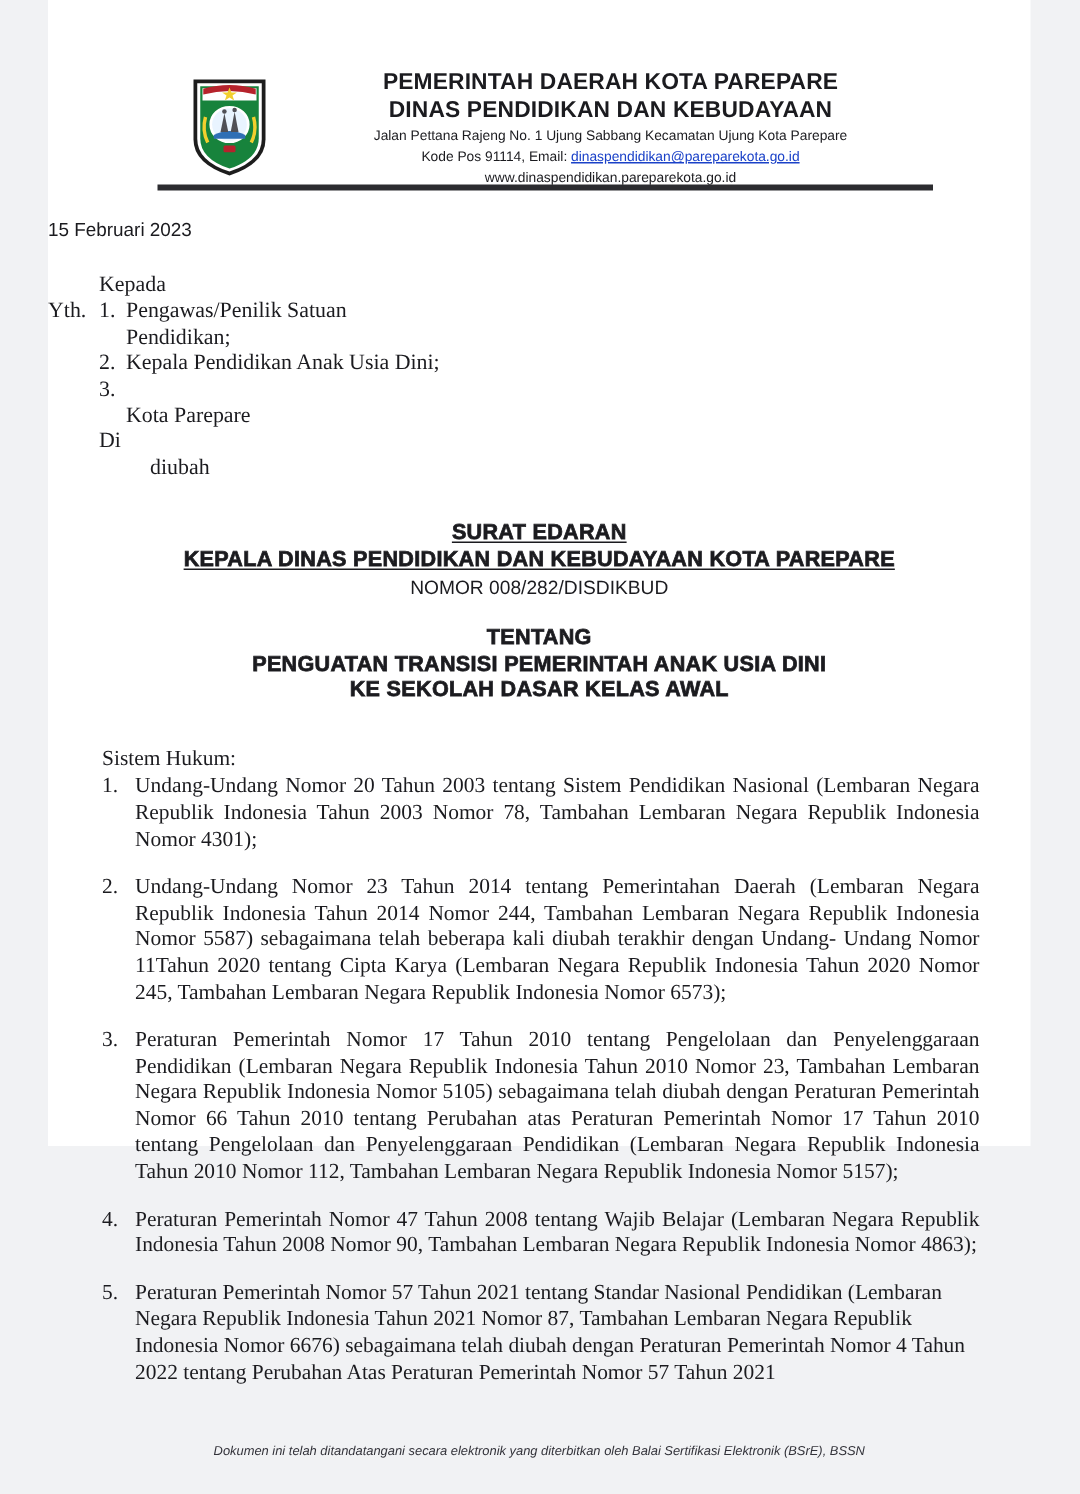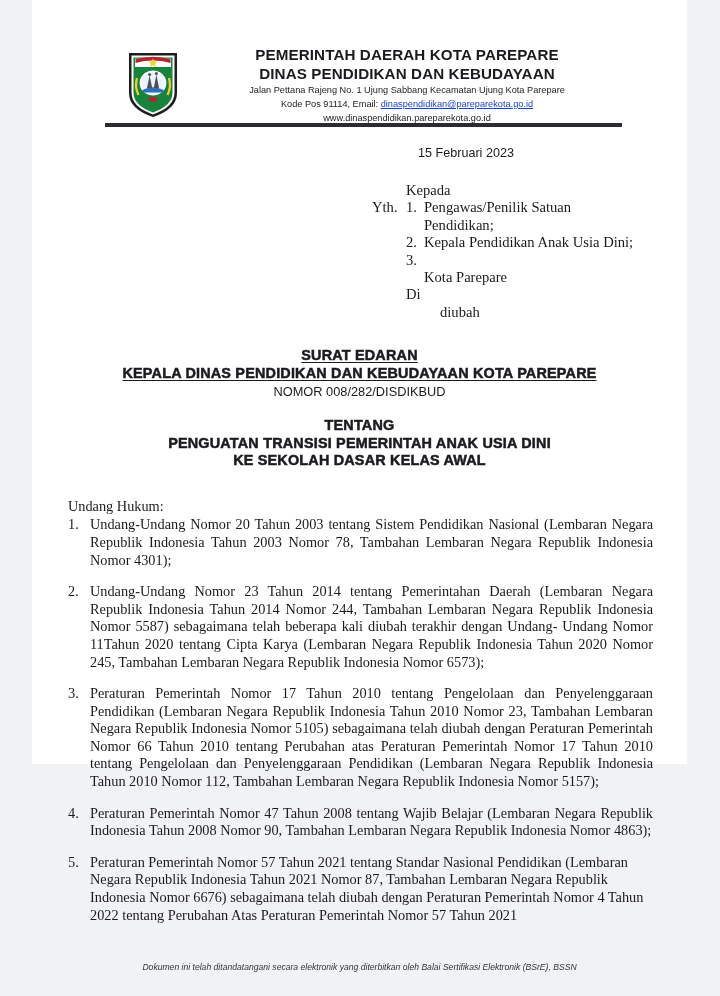--- a/index.html
+++ b/index.html
@@ -79,26 +79,24 @@
   
   .body-area {
     position: absolute;
     left: 0;
     top: 138px;
     width: 655px;
   }
   .date-line {
     font-family: "Liberation Sans", sans-serif;
     font-size: 12.6px;
-    margin-left: 386px;
     margin-top: 8px;
   }
   .addressee {
     margin-top: 22px;
-    margin-left: 340px;
     font-size: 14.6px;
     line-height: 17.4px;
   }
   .addr-row {
     display: flex;
     align-items: center;
   }
   .addr-prefix {
     width: 34px;
     flex: 0 0 34px;
@@ -245,21 +243,21 @@
       <div class="t-bold t-underline">SURAT EDARAN</div>
       <div class="t-bold t-underline">KEPALA DINAS PENDIDIKAN DAN KEBUDAYAAN KOTA PAREPARE</div>
       <div class="t-nomor">NOMOR 008/282/DISDIKBUD</div>
       <div class="t-gap"></div>
       <div class="t-bold">TENTANG</div>
       <div class="t-bold">PENGUATAN TRANSISI PEMERINTAH ANAK USIA DINI</div>
       <div class="t-bold">KE SEKOLAH DASAR KELAS AWAL</div>
     </div>
 
     <div class="legal">
-      <div class="legal-head">Undang Hukum:</div>
+      <div class="legal-head">Sistem Hukum:</div>
 
       <div class="legal-item">
         <span class="li-num">1.</span>
         <span class="li-text">Undang-Undang Nomor 20 Tahun 2003 tentang Sistem Pendidikan Nasional (Lembaran Negara Republik Indonesia Tahun 2003 Nomor 78, Tambahan Lembaran Negara Republik Indonesia Nomor 4301);</span>
       </div>
 
       <div class="legal-item">
         <span class="li-num">2.</span>
         <span class="li-text">Undang-Undang Nomor 23 Tahun 2014 tentang Pemerintahan Daerah (Lembaran Negara Republik Indonesia Tahun 2014 Nomor 244, Tambahan Lembaran Negara Republik Indonesia Nomor 5587) sebagaimana telah beberapa kali diubah terakhir dengan Undang- Undang Nomor 11Tahun 2020 tentang Cipta Karya (Lembaran Negara Republik Indonesia Tahun 2020 Nomor 245, Tambahan Lembaran Negara Republik Indonesia Nomor 6573);</span>
       </div>

